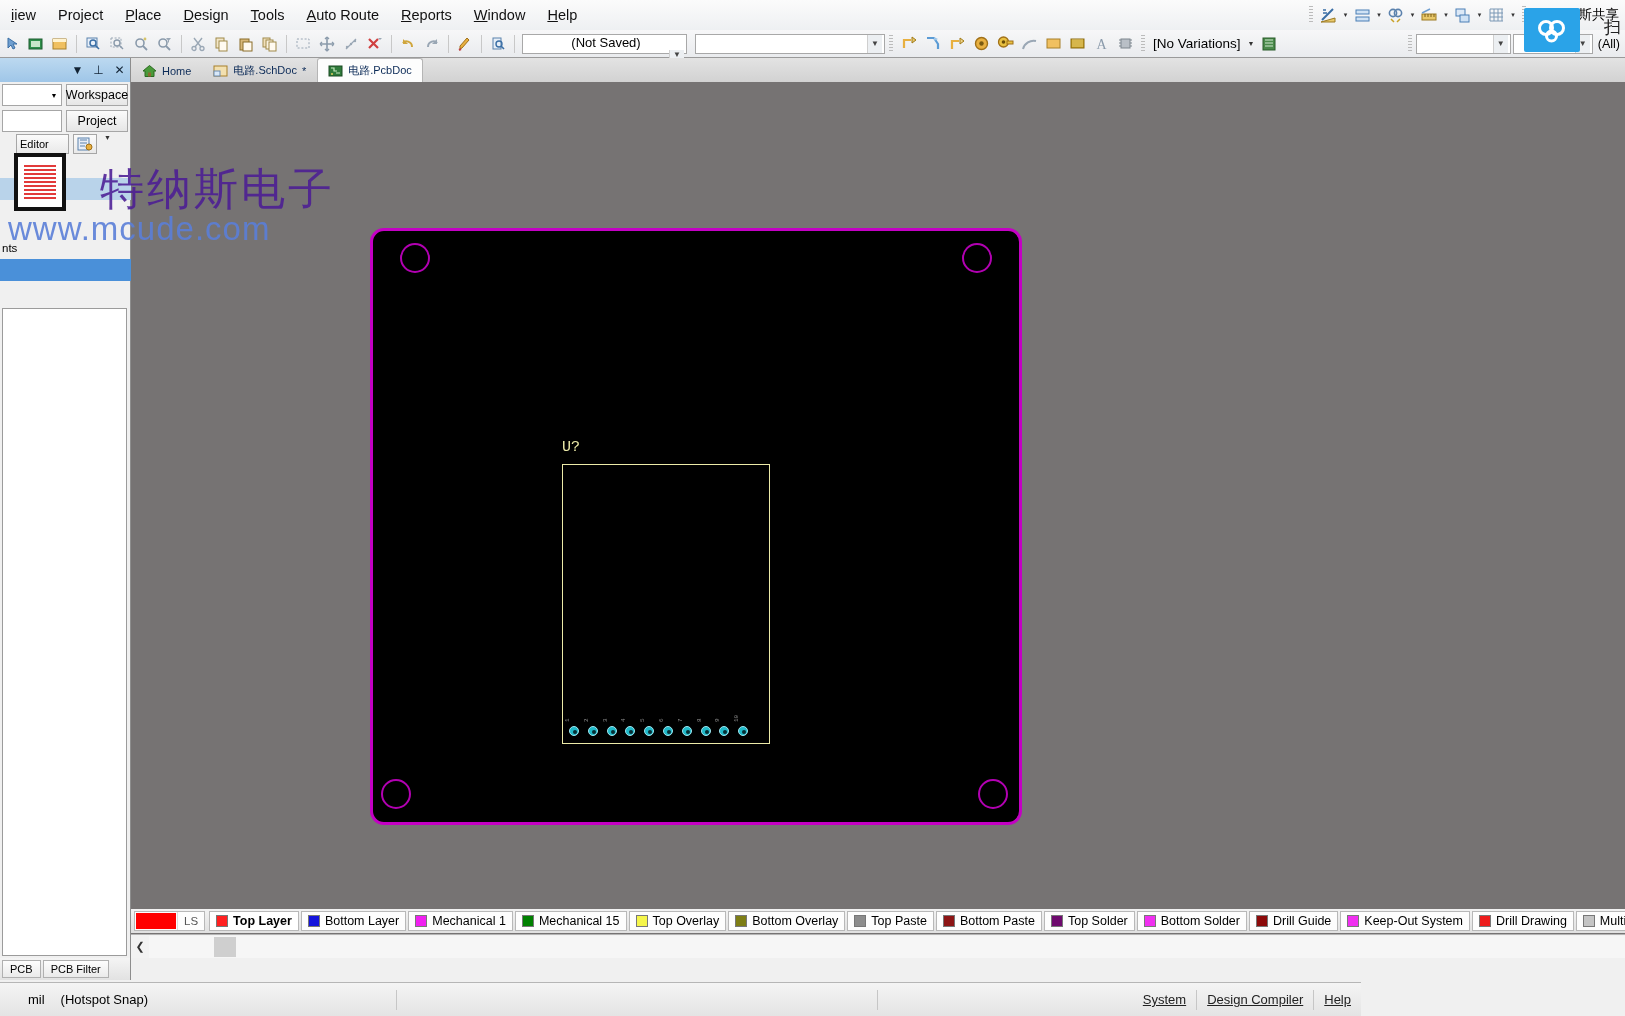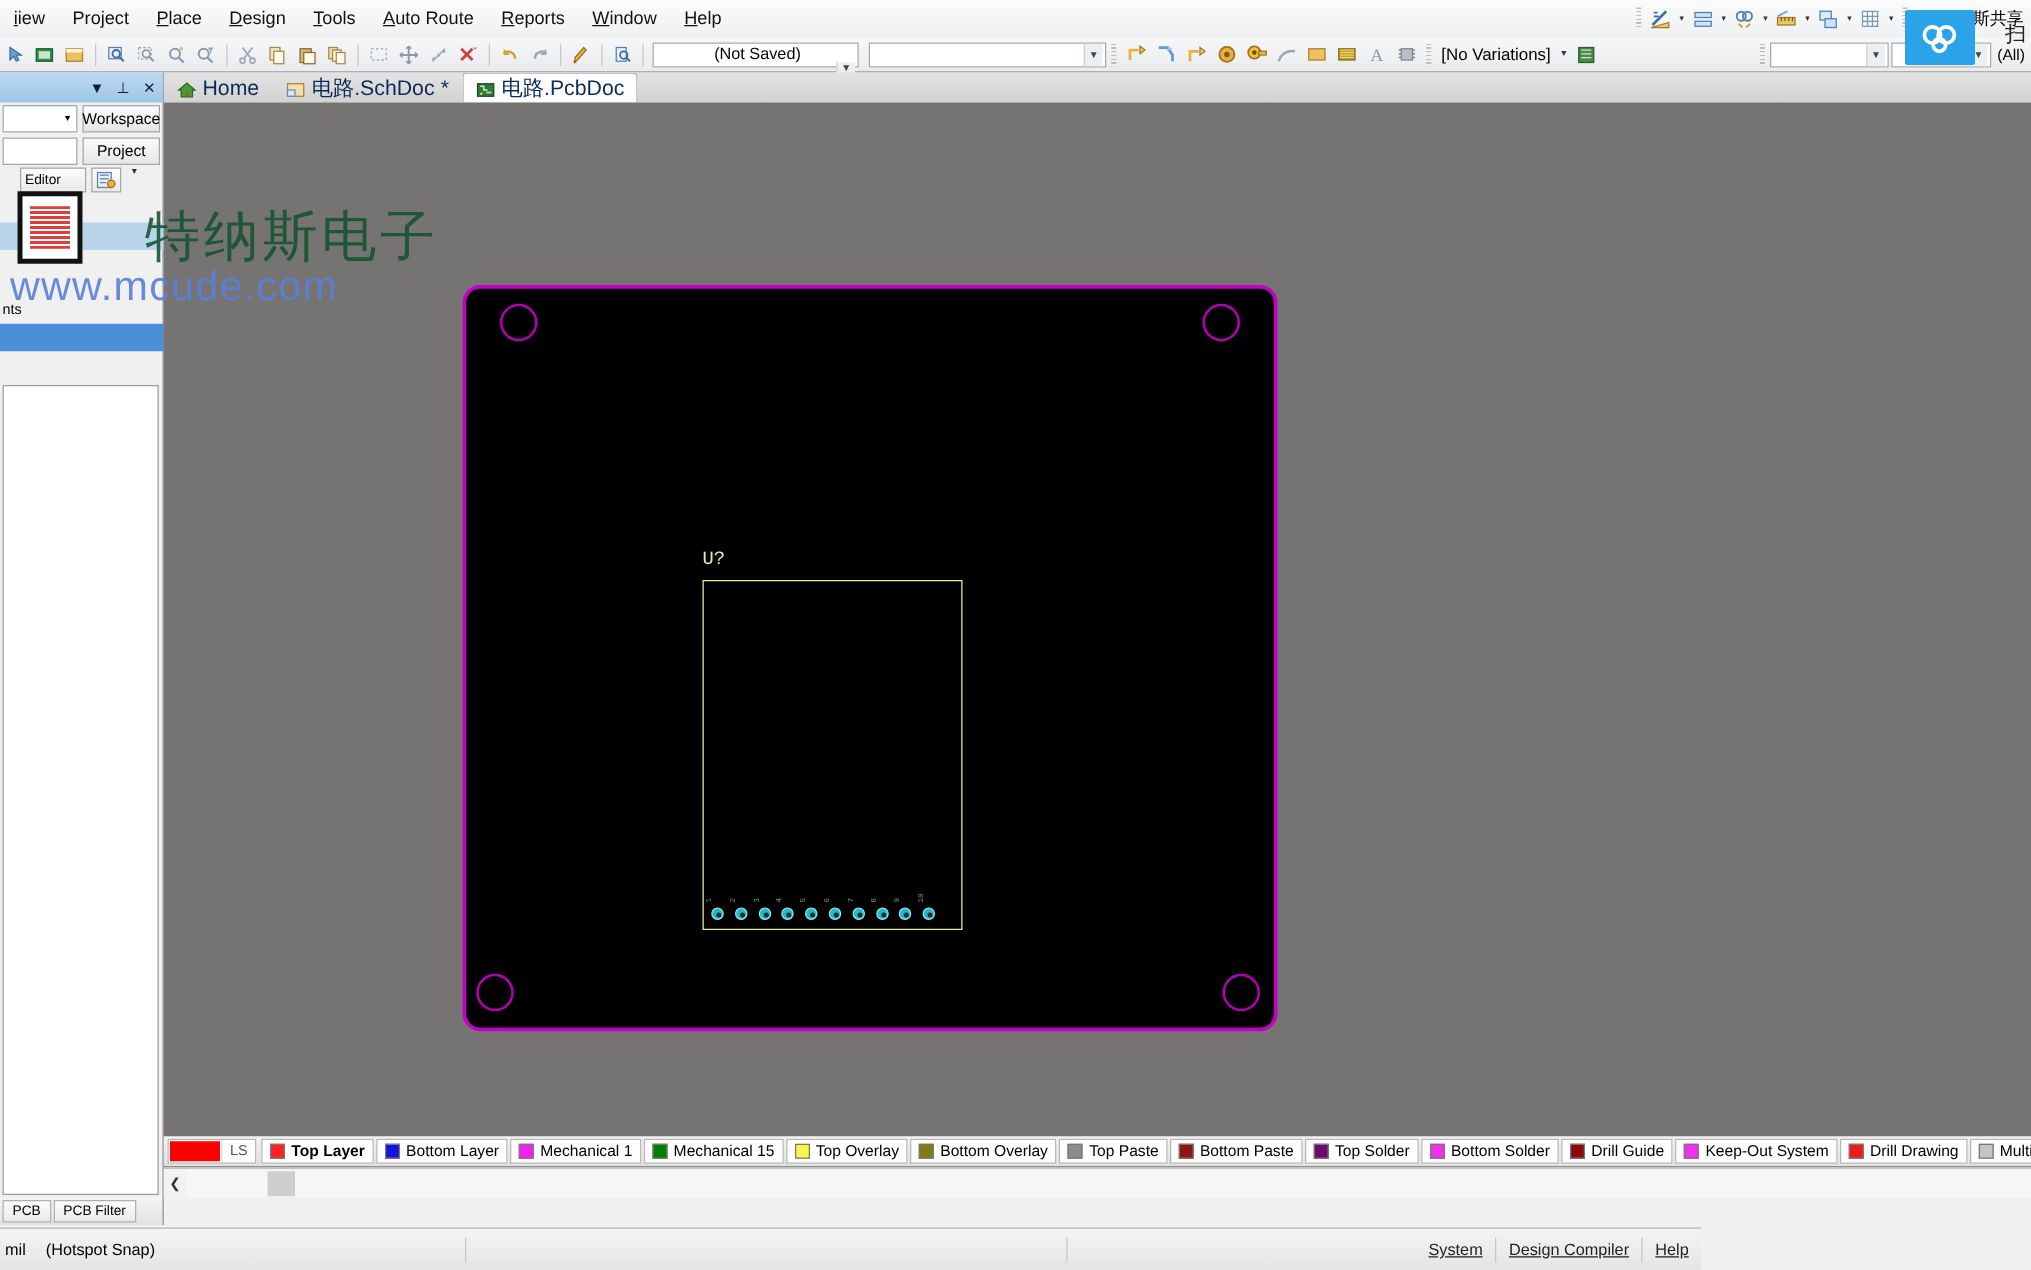--- a/index.html
+++ b/index.html
@@ -58,21 +58,21 @@
   .dd-arrow { font-size: 7px; color: #333; padding: 0 3px; }
 
   
   .tabstrip {
     position: absolute; left: 131px; top: 58px; width: 1494px; height: 24px;
     background: linear-gradient(#e3e3e3, #d2d2d2);
     display: flex; align-items: flex-end;
   }
   .doctab {
     height: 23px; display: flex; align-items: center; gap: 5px;
-    padding: 0 10px; font-size: 17px; background: transparent;
+    padding: 0 10px; font-size: 11px; background: transparent;
     border: 1px solid transparent; color: #0b2a57;
   }
   .doctab.active {
     background: #fdfdfd; border: 1px solid #b5b5b5; border-bottom: none;
     border-radius: 3px 3px 0 0; height: 24px;
   }
   .tabicon { width: 15px; height: 14px; display:inline-block; }
 
   
   .leftpanel {
@@ -186,31 +186,31 @@
     background:#fdfdfd; margin-right:4px;
   }
   .ls-red { width: 40px; height: 16px; background: #ff0000; margin: 1px; }
   .ls-lbl { font-size: 11.5px; padding: 0 6px; color: #555;
             border-left:1px solid #ddd; height:100%; display:flex; align-items:center; }
 
   
   .statusbar {
     position: absolute; left: 0; top: 982px; width: 1361px; height: 34px;
     background: linear-gradient(#f4f4f4,#e4e4e4); border-top: 1px solid #b6b6b6;
-    display: flex; align-items: center; font-size: 13px;
+    display: flex; align-items: center; font-size: 13px; padding-left: 24px;
   }
   .sb-cell { padding: 0 8px; height: 22px; display: flex; align-items: center; }
   .sb-sep { width:1px; height:20px; background:#c6c6c6; }
   .sb-right { margin-left: auto; display: flex; align-items: center; }
   .sb-link { padding: 0 10px; text-decoration: underline; color: #222; }
 
   
   .wm { position: absolute; pointer-events: none; }
   .wm-text1 {
-    left: 116px; top: 160px; font-size: 44px; color: #14532d;
+    left: 100px; top: 160px; font-size: 44px; color: #4c1d95;
     font-family: Liberation Sans, sans-serif; opacity: 0.88; letter-spacing: 3px;
   }
   .wm-text2 {
     left: 8px; top: 210px; font-size: 33px; color: #5b7fd8; opacity: 0.9;
     font-family: "Liberation Sans", sans-serif; letter-spacing: 1px;
   }
   .wm-chip {
     left: 14px; top: 153px; width: 52px; height: 58px;
     border: 4px solid #111; background: #fff;
   }

